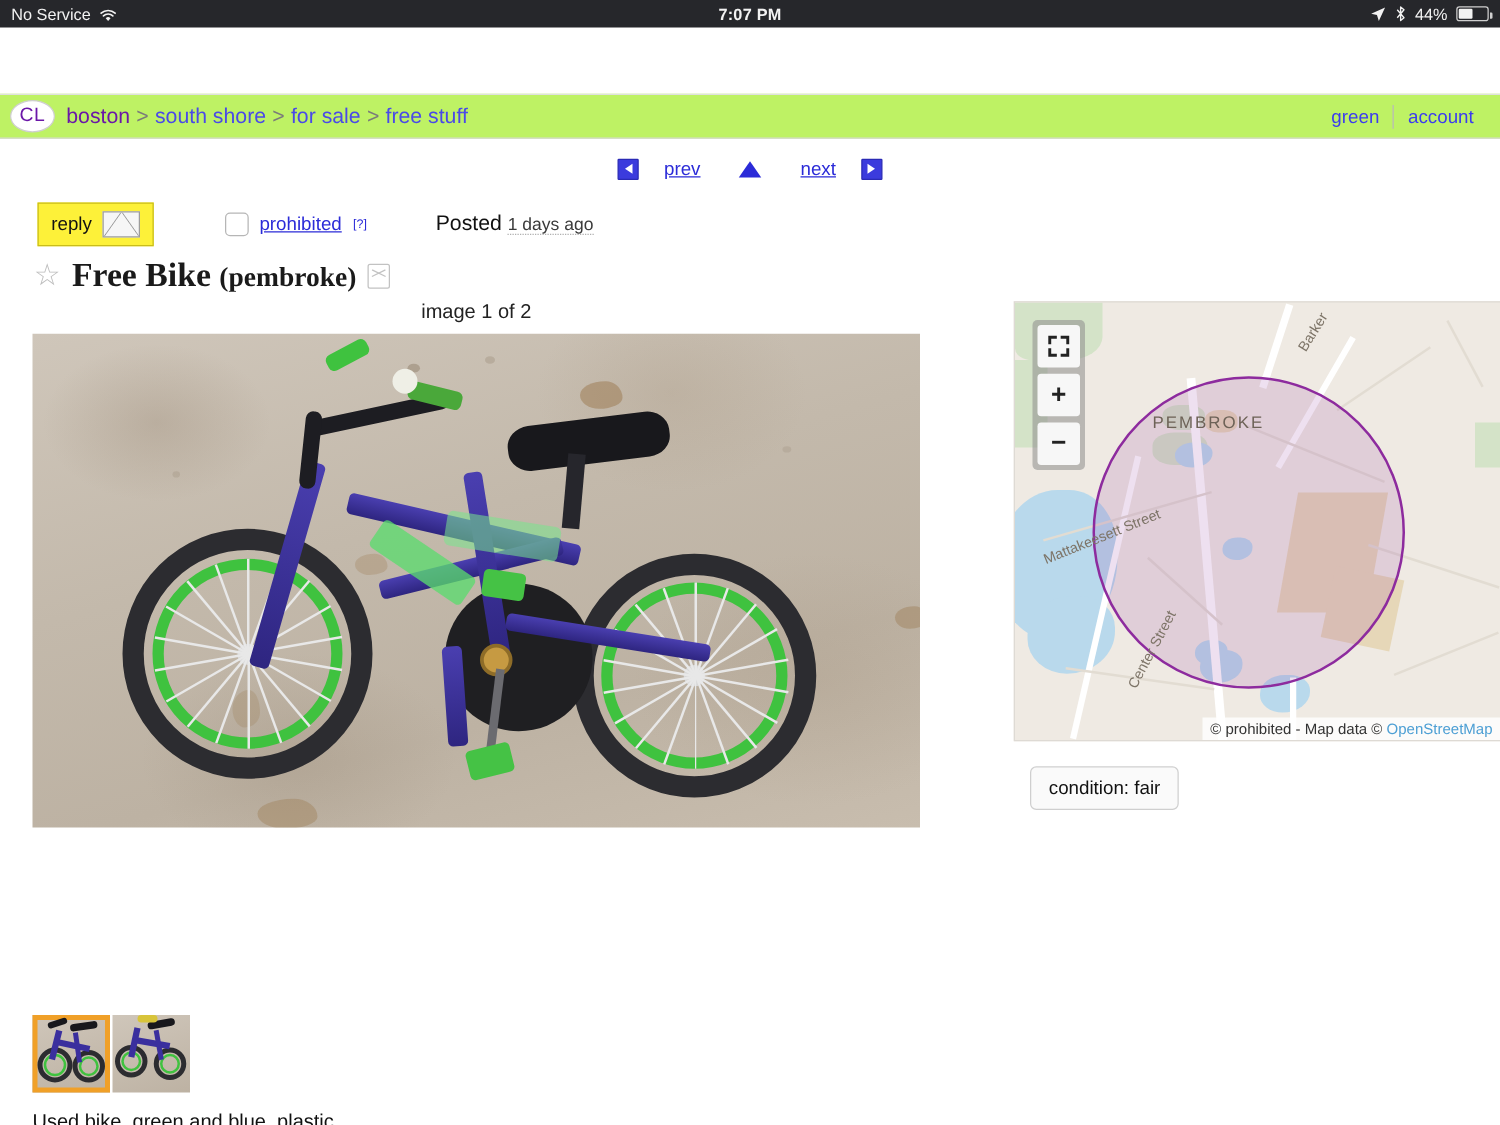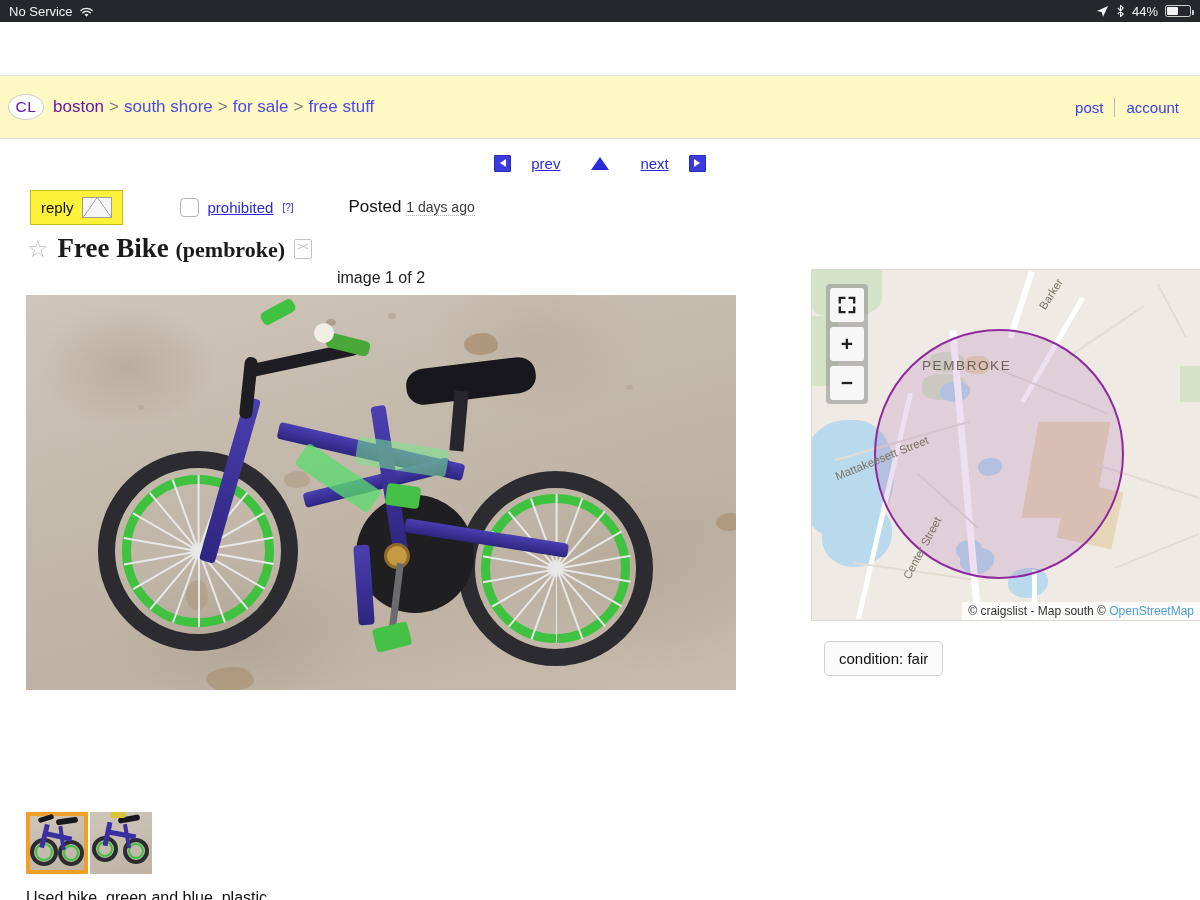--- a/index.html
+++ b/index.html
@@ -42,22 +42,22 @@
   .batt::after {
     content:""; position:absolute; right:-3.5px; top:3.5px;
     width:2px; height:5px; background:#cfcfcf; border-radius:0 1px 1px 0;
   }
   .batt i { position:absolute; left:1px; top:1px; bottom:1px; background:#f2f2f2; border-radius:1px; display:block; }
 
   
   #whitegap { height: 53px; background: #fff; }
 
   #clheader {
-    height: 64px;
-    background: #fef9c3;
+    height: 36px;
+    background: #bef264;
     border-top: 1px solid #e0e0e0;
     border-bottom: 1px solid #d8d8d8;
     display: flex; align-items: center;
     padding: 0 10px 0 8px;
   }
   #clheader .crumbs { display: flex; align-items: center; font-size: 17px; }
   .cl-logo {
     width: 36px; height: 26px; border-radius: 50%;
     background: #fff; border: 1px solid #cfcfcf;
     color: #6b17a8; font-size: 15.5px; letter-spacing: .5px;
@@ -232,20 +232,21 @@
   <div class="sb-left">
     <span>No Service</span>
     <span class="wifi-ico">
       <svg viewBox="0 0 16 12" width="15" height="11">
         <path d="M8 10.6 L5.9 8.3 A3 3 0 0 1 10.1 8.3 Z" fill="#f2f2f2"></path>
         <path d="M3.9 6.2 A6 6 0 0 1 12.1 6.2" stroke="#f2f2f2" stroke-width="1.5" fill="none" stroke-linecap="round"></path>
         <path d="M1.9 3.9 A9 9 0 0 1 14.1 3.9" stroke="#f2f2f2" stroke-width="1.5" fill="none" stroke-linecap="round"></path>
       </svg>
     </span>
   </div>
+  <div class="sb-center">7:07 PM</div>
   <div class="sb-right">
     <span class="loc-ico">
       <svg viewBox="0 0 14 14" width="13" height="13">
         <path d="M13 1 L1 6.4 L6 7.6 L7.6 12.6 Z" fill="#f2f2f2"></path>
       </svg>
     </span>
     <span class="bt-ico">
       <svg viewBox="0 0 10 15" width="9" height="14">
         <path d="M2 4 L8 11 L5 13.6 L5 1.4 L8 4 L2 11" stroke="#f2f2f2" stroke-width="1.2" fill="none" stroke-linejoin="round"></path>
       </svg>
@@ -264,21 +265,21 @@
     <span class="cl-logo">CL</span>
     <a class="crumb-link first">boston</a>
     <span class="crumb-sep">&gt;</span>
     <a class="crumb-link">south shore</a>
     <span class="crumb-sep">&gt;</span>
     <a class="crumb-link">for sale</a>
     <span class="crumb-sep">&gt;</span>
     <a class="crumb-link">free stuff</a>
   </div>
   <div class="hdr-right">
-    <a>post</a>
+    <a>green</a>
     <span class="hdr-div"></span>
     <a>account</a>
   </div>
 </div>
 
 <div id="postnav">
   <a>
     <span class="nav-box">
         <span class="tri t-l"></span>
       </span>
@@ -456,21 +457,21 @@
         <div class="m-btn">
           <svg viewBox="0 0 20 20" width="18" height="18">
             <path d="M2 7V2h5 M13 2h5v5 M18 13v5h-5 M7 18H2v-5" stroke="#222" stroke-width="2.6" fill="none" stroke-linecap="square"></path>
           </svg>
         </div>
         <div class="m-btn">+</div>
         <div class="m-btn">−</div>
       </div>
 
       <div class="m-attr">
-        <span>© craigslist - Map south © </span><a>OpenStreetMap</a>
+        <span>© prohibited - Map data © </span><a>OpenStreetMap</a>
       </div>
     </div>
 
 
     <div id="condition">
       <span>condition:</span>
       <b>fair</b>
     </div>
   </div>
 </div>

